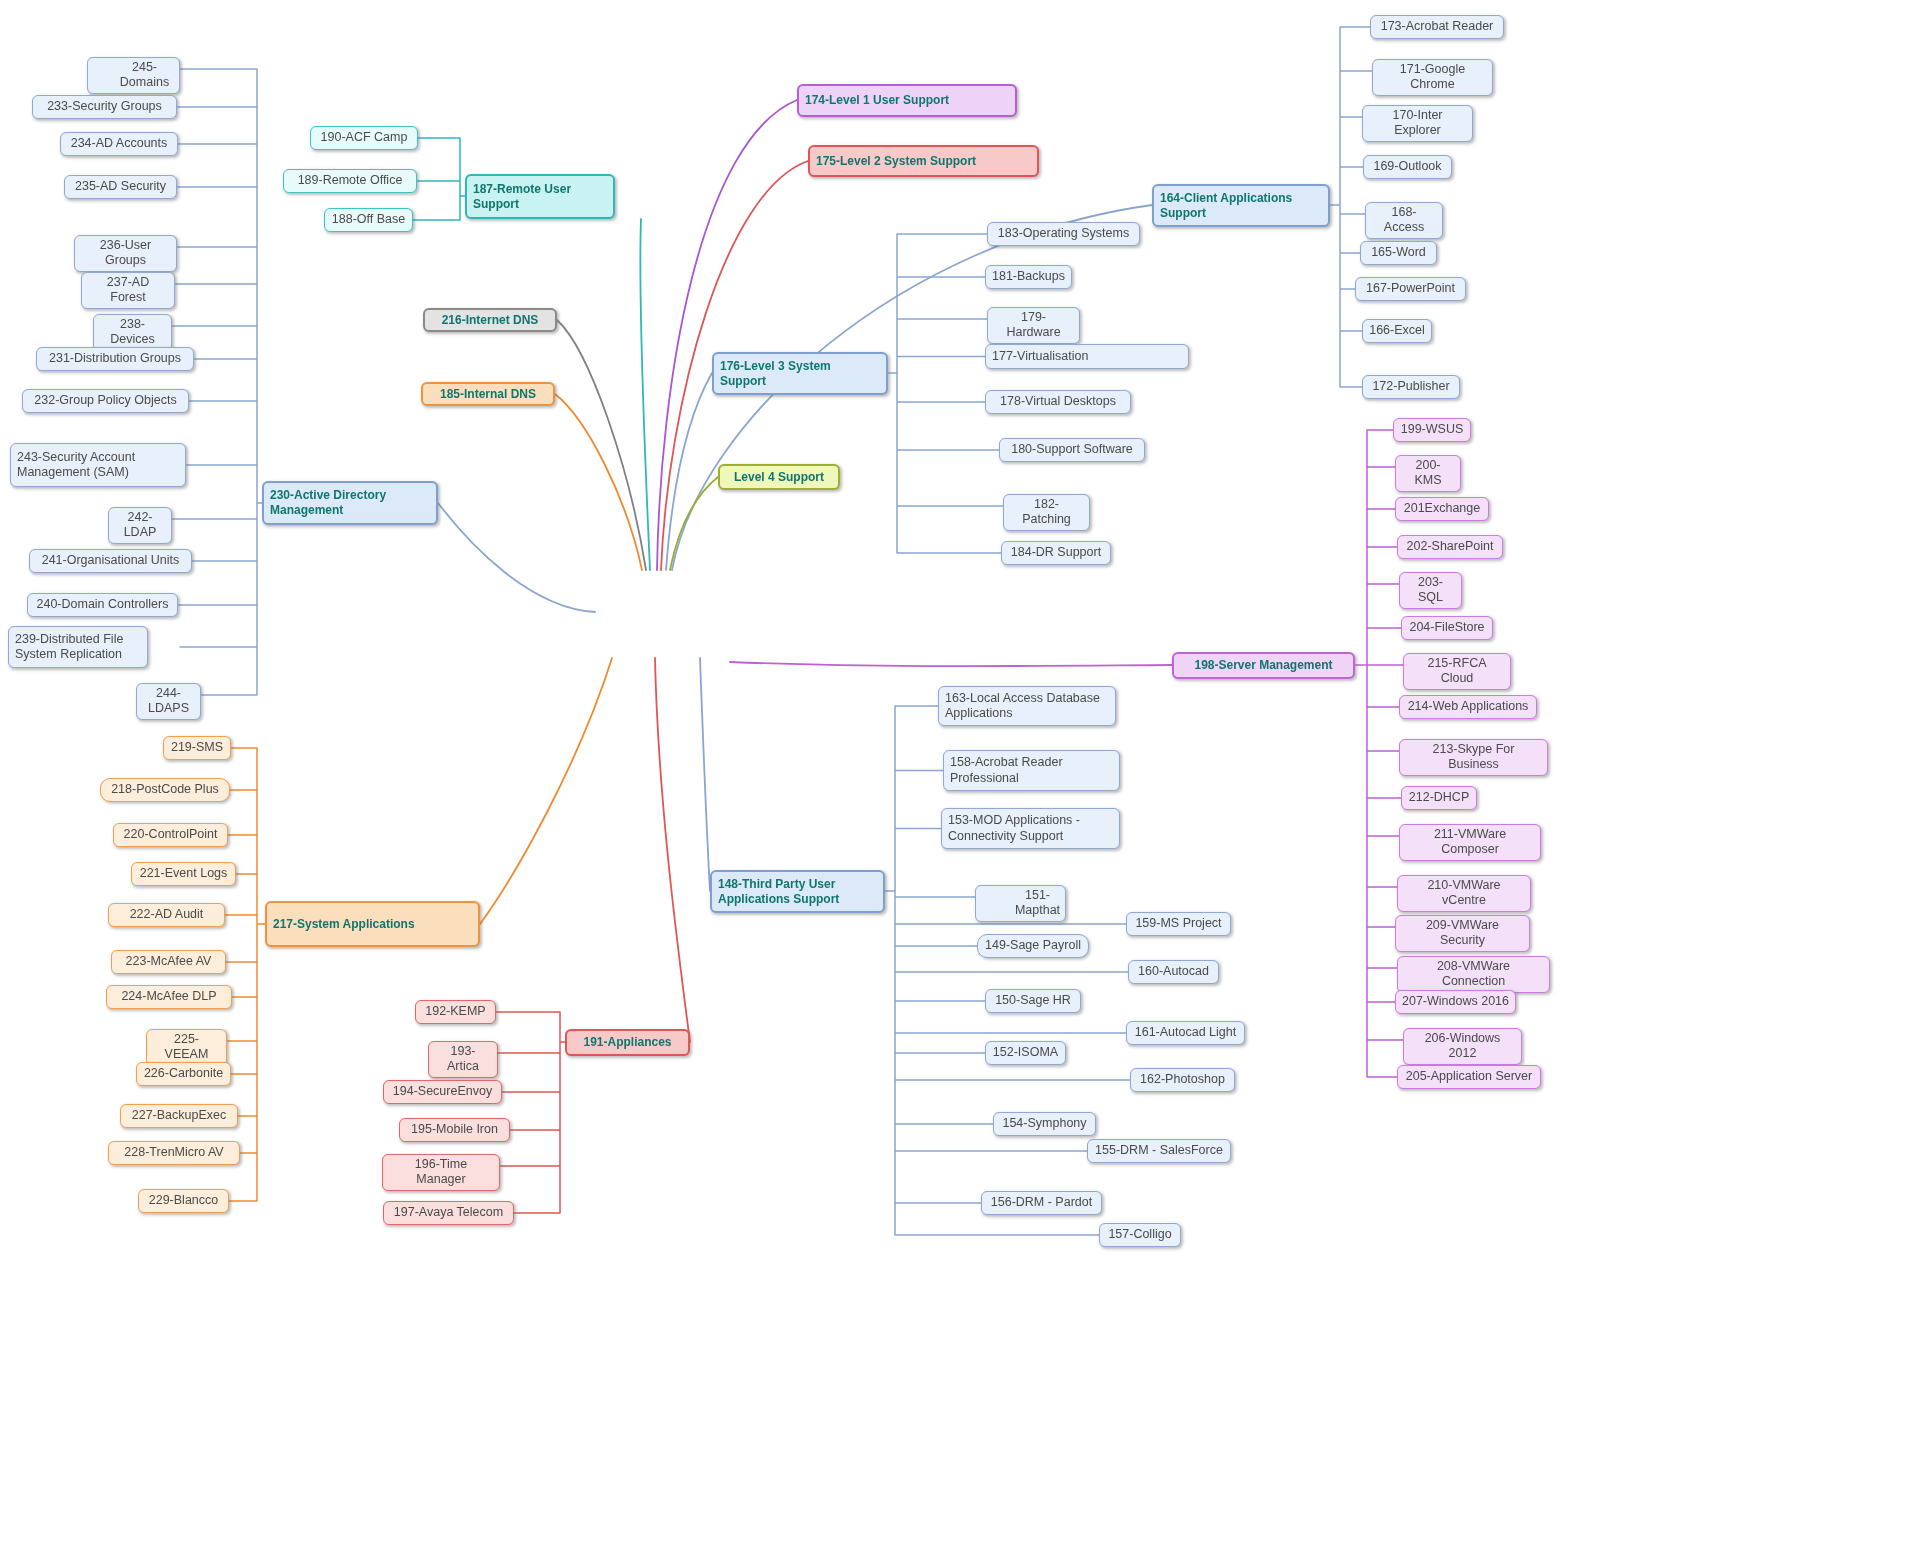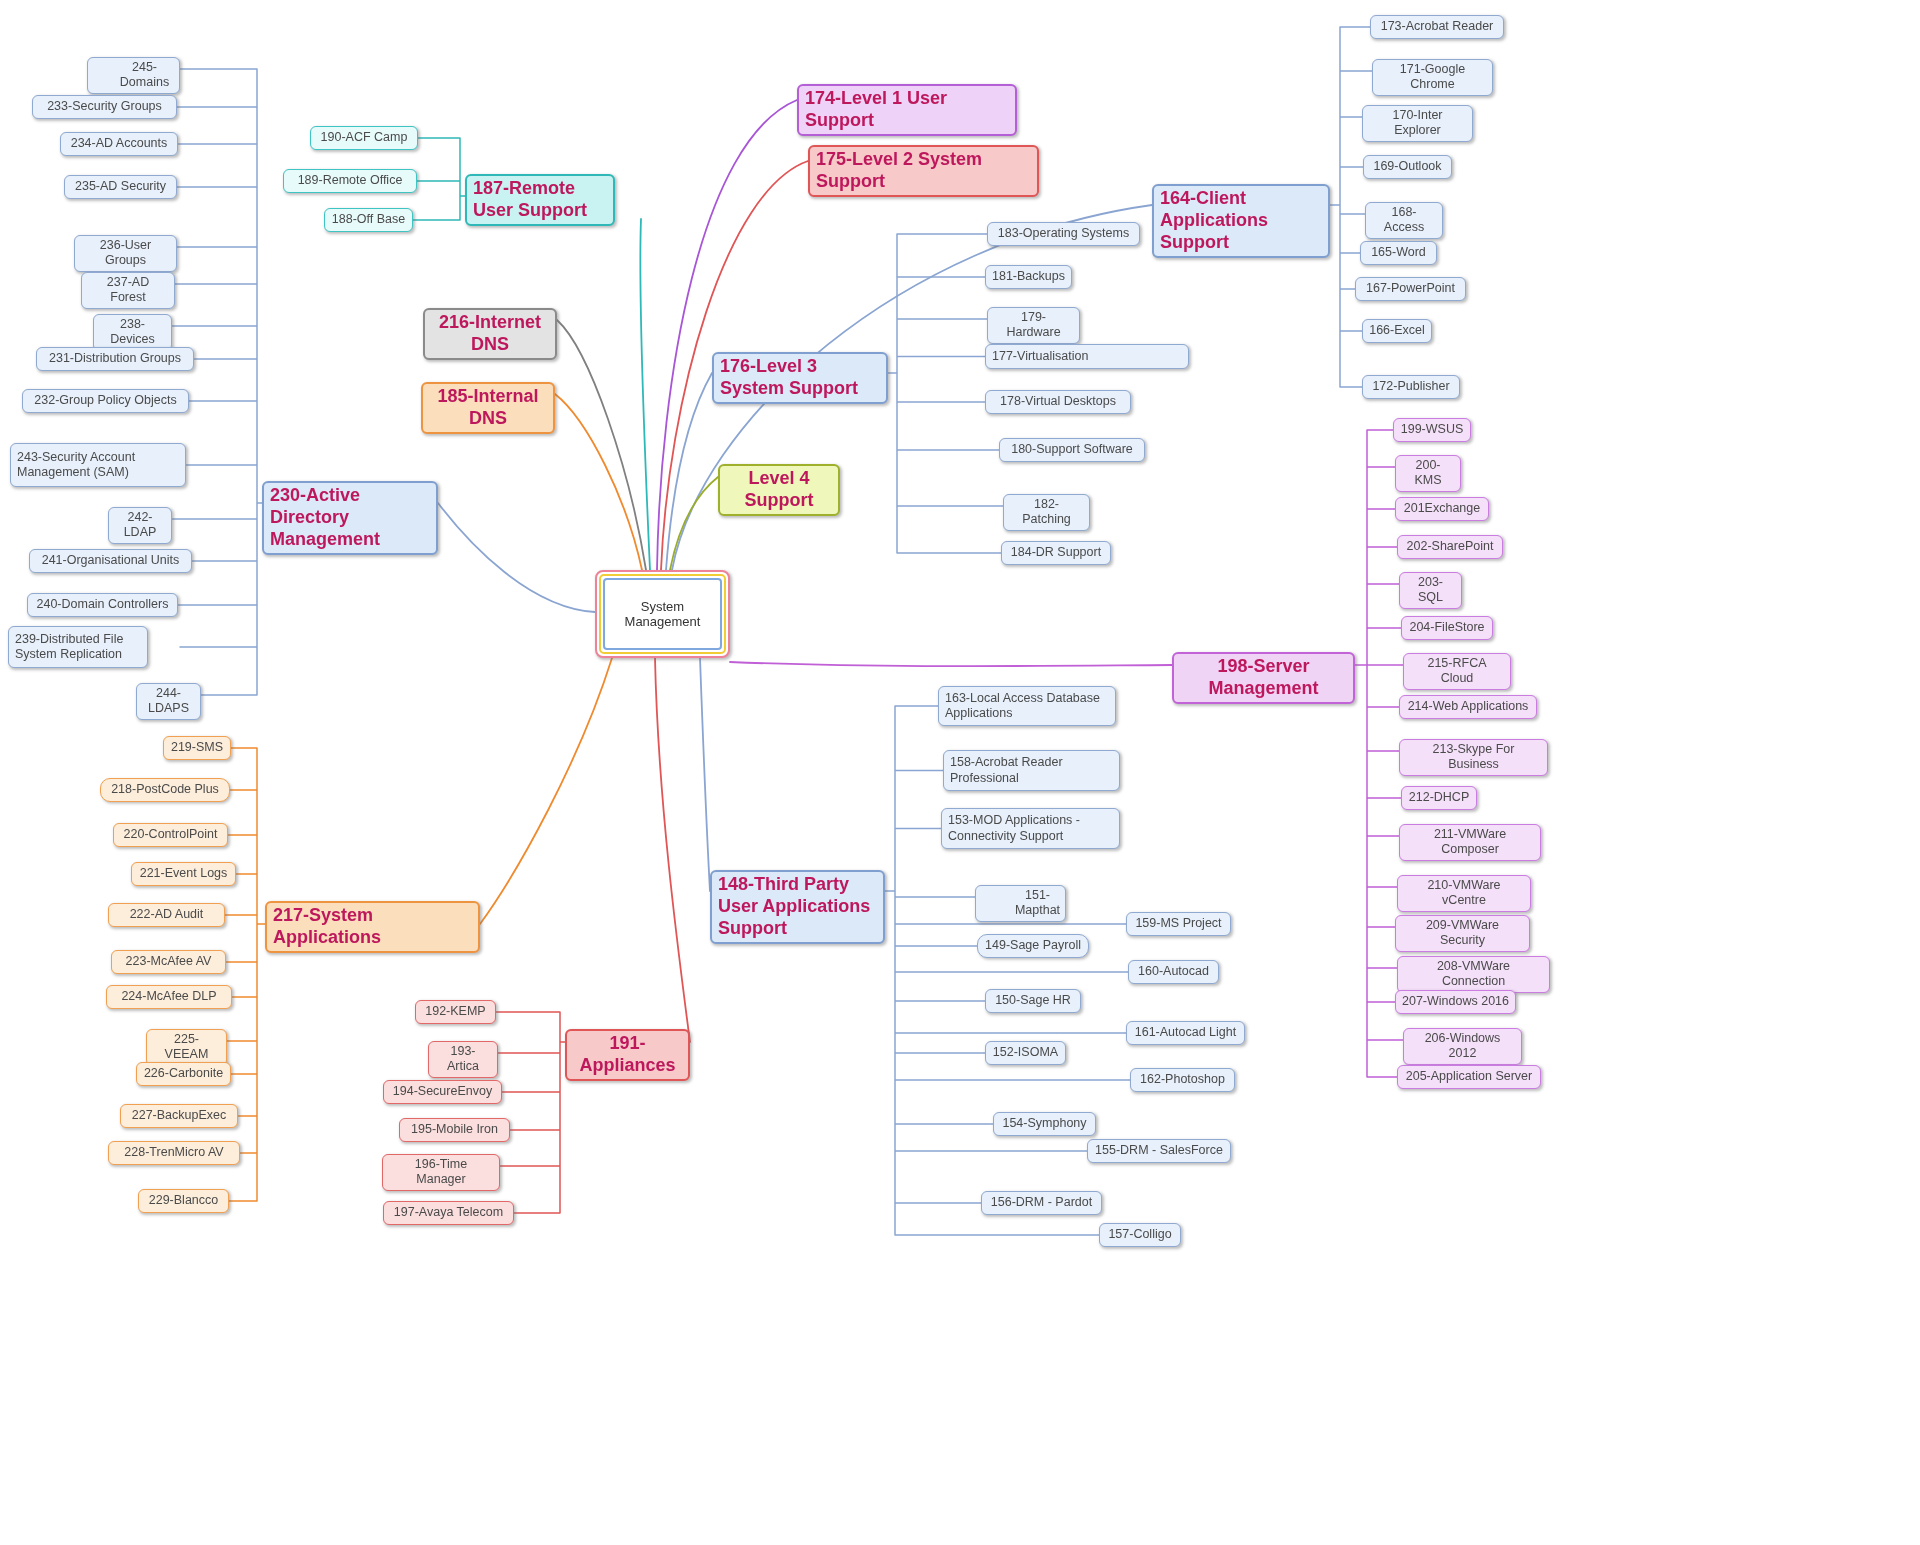--- a/index.html
+++ b/index.html
@@ -9,21 +9,21 @@
 
   .node {
     position:absolute; z-index:2;
     display:flex; align-items:center; justify-content:center;
     text-align:center; border-radius:6px;
     font-size:12.5px; color:#4a4a4a; line-height:1.22;
     padding:2px 6px;
     box-shadow:1.5px 1.5px 3px rgba(110,110,110,.45);
     background:#fff;
   }
-  .node.parent { font-weight:bold; font-size:18px; color:#be185d; }
+  .node.parent { font-weight:bold; font-size:12px; color:#0f766e; }
   .node.multi { justify-content:flex-start; text-align:left; }
 
   .blue.parent    { background:#dbe9f8; border:2px solid #7f9fd0; }
   .blue.child     { background:#e7f0fb; border:1px solid #8fa9d0; }
   .teal.parent    { background:#c9f2f2; border:2px solid #2fb8b8; }
   .teal.child     { background:#e8fbfb; border:1px solid #3fc4c4; }
   .purple.parent  { background:#eed2f8; border:2px solid #b45fd6; }
   .red.parent     { background:#f7c9c9; border:2px solid #e05555; }
   .red.child      { background:#fbdede; border:1px solid #e26868; }
   .gray.parent    { background:#e3e3e3; border:2px solid #8a8a8a; }
@@ -66,25 +66,20 @@
       <path d="M 465 196 L 460 196 M 460 138 L 460 220 M 460 138 L 418 138 M 460 181 L 417 181 M 460 220 L 413 220" fill="none" stroke="#2fb8b8" stroke-width="1.5" stroke-linecap="round"></path>
       <path d="M 888 373 L 897 373 M 897 234 L 897 553 M 897 234 L 987 234 M 897 277 L 985 277 M 897 319 L 987 319 M 897 356.5 L 985 356.5 M 897 402 L 985 402 M 897 450 L 999 450 M 897 506 L 1003 506 M 897 553 L 1001 553" fill="none" stroke="#8aa5d2" stroke-width="1.5" stroke-linecap="round"></path>
       <path d="M 1330 205 L 1340 205 M 1340 27 L 1340 387 M 1340 27 L 1370 27 M 1340 71 L 1372 71 M 1340 117 L 1362 117 M 1340 167 L 1363 167 M 1340 214 L 1365 214 M 1340 253 L 1360 253 M 1340 289 L 1355 289 M 1340 331 L 1362 331 M 1340 387 L 1362 387" fill="none" stroke="#8aa5d2" stroke-width="1.5" stroke-linecap="round"></path>
       <path d="M 262 503 L 257 503 M 257 69 L 257 695 M 257 69 L 180 69 M 257 107 L 177 107 M 257 144 L 178 144 M 257 187 L 177 187 M 257 247 L 177 247 M 257 284 L 175 284 M 257 326 L 172 326 M 257 359 L 194 359 M 257 401 L 189 401 M 257 465 L 186 465 M 257 519 L 172 519 M 257 561 L 192 561 M 257 605 L 178 605 M 257 647 L 180 647 M 257 695 L 201 695" fill="none" stroke="#8aa5d2" stroke-width="1.5" stroke-linecap="round"></path>
       <path d="M 1355 665 L 1367 665 M 1367 430 L 1367 1077 M 1367 430 L 1393 430 M 1367 467 L 1395 467 M 1367 509 L 1395 509 M 1367 547 L 1397 547 M 1367 584 L 1399 584 M 1367 628 L 1401 628 M 1367 665 L 1403 665 M 1367 707 L 1399 707 M 1367 751 L 1399 751 M 1367 798 L 1401 798 M 1367 836 L 1399 836 M 1367 887 L 1397 887 M 1367 927 L 1395 927 M 1367 968 L 1397 968 M 1367 1002 L 1395 1002 M 1367 1040 L 1403 1040 M 1367 1077 L 1397 1077" fill="none" stroke="#c05fd6" stroke-width="1.5" stroke-linecap="round"></path>
       <path d="M 885 891 L 895 891 M 895 706 L 895 1235 M 895 706 L 938 706 M 895 770.5 L 943 770.5 M 895 828.5 L 941 828.5 M 895 897 L 975 897 M 895 924 L 1126 924 M 895 946 L 977 946 M 895 972 L 1128 972 M 895 1001 L 985 1001 M 895 1033 L 1126 1033 M 895 1053 L 985 1053 M 895 1080 L 1130 1080 M 895 1124 L 993 1124 M 895 1151 L 1087 1151 M 895 1203 L 981 1203 M 895 1235 L 1099 1235" fill="none" stroke="#8aa5d2" stroke-width="1.5" stroke-linecap="round"></path>
       <path d="M 265 924 L 257 924 M 257 748 L 257 1201 M 257 748 L 231 748 M 257 790 L 230 790 M 257 835 L 228 835 M 257 874 L 220 874 M 257 915 L 225 915 M 257 962 L 226 962 M 257 997 L 232 997 M 257 1041 L 227 1041 M 257 1074 L 231 1074 M 257 1116 L 238 1116 M 257 1153 L 240 1153 M 257 1201 L 229 1201" fill="none" stroke="#f08a2e" stroke-width="1.5" stroke-linecap="round"></path>
       <path d="M 565 1042 L 560 1042 M 560 1012 L 560 1213 M 560 1012 L 496 1012 M 560 1053 L 498 1053 M 560 1092 L 502 1092 M 560 1130 L 510 1130 M 560 1166 L 500 1166 M 560 1213 L 514 1213" fill="none" stroke="#e05555" stroke-width="1.5" stroke-linecap="round"></path>
     </svg>
 
-  <div id="root-node">
-    <div id="root-mid">
-      <div id="root-inner">System Management</div>
-    </div>
-  </div>
 <div class="node teal parent multi" style="left: 465px; top: 174px; width: 150px; min-height: 45px;">187-Remote User Support</div>
     <div class="node teal child" style="left: 310px; top: 126px; width: 108px; min-height: 24px;">190-ACF Camp</div>
     <div class="node teal child" style="left: 283px; top: 169px; width: 134px; min-height: 24px;">189-Remote Office</div>
     <div class="node teal child" style="left: 324px; top: 208px; width: 89px; min-height: 24px;">188-Off Base</div>
     <div class="node purple parent multi" style="left: 797px; top: 84px; width: 220px; min-height: 33px;">174-Level 1 User Support</div>
     <div class="node red parent multi" style="left: 808px; top: 145px; width: 231px; min-height: 32px;">175-Level 2 System Support</div>
     <div class="node gray parent" style="left: 423px; top: 308px; width: 134px; min-height: 24px;">216-Internet DNS</div>
     <div class="node orange parent" style="left: 421px; top: 382px; width: 134px; min-height: 24px;">185-Internal DNS</div>
     <div class="node blue parent multi" style="left: 712px; top: 352px; width: 176px; min-height: 43px;">176-Level 3 System Support</div>
     <div class="node blue child" style="left: 987px; top: 222px; width: 153px; min-height: 24px;">183-Operating Systems</div>

